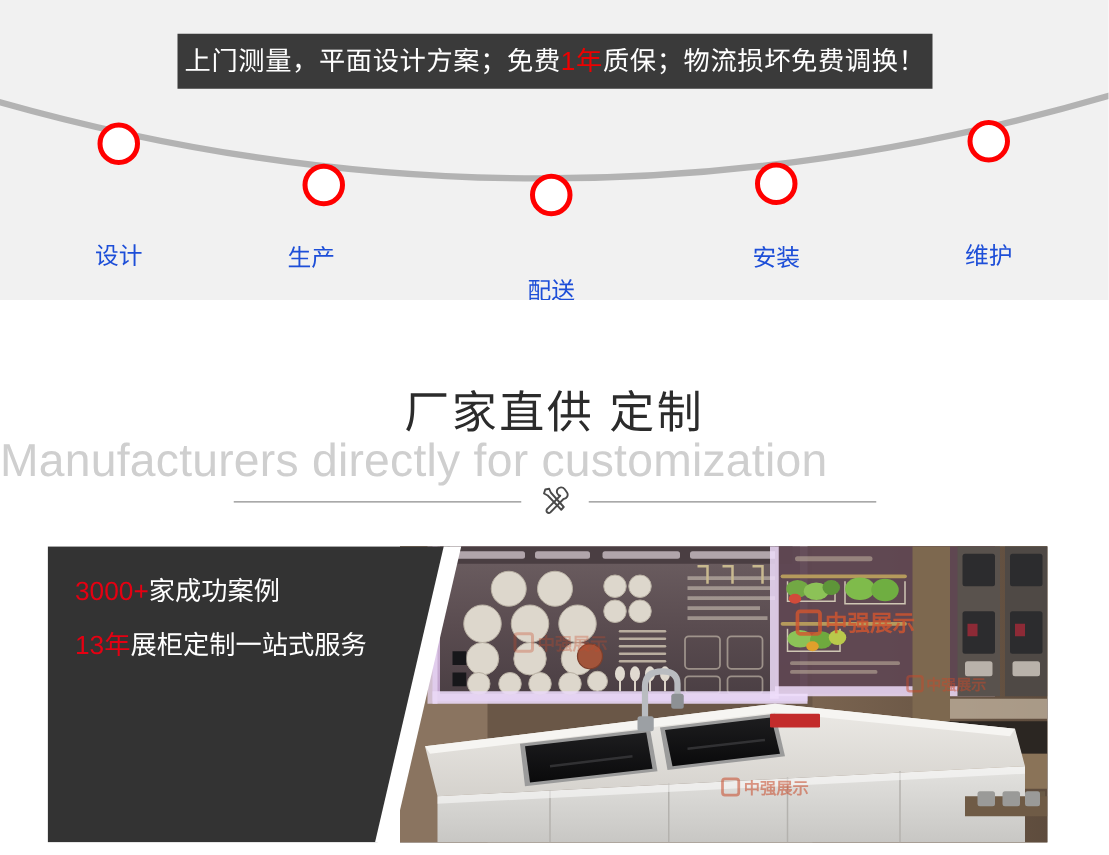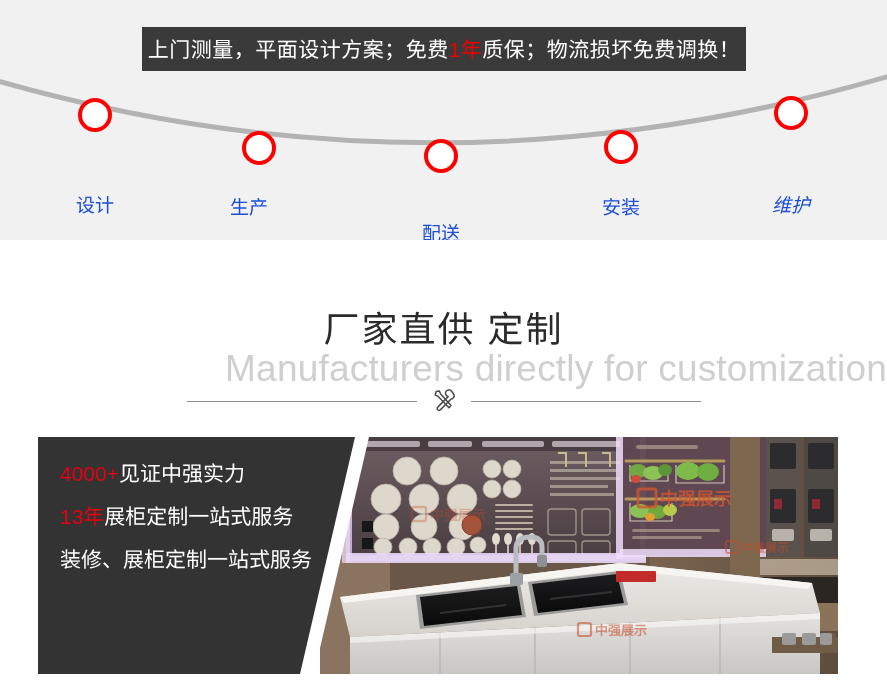--- a/index.html
+++ b/index.html
@@ -84,21 +84,21 @@
     top: 240px;
     width: 887px;
     height: 195px;
     background: #ffffff;
   }
   #headline-en {
     position: absolute;
     left: 0;
     top: 110px;
     width: 887px;
-    text-align: right;
+    text-align: left;
     font-size: 37px;
     color: #cfcfcf;
     letter-spacing: 0.2px;
     line-height: 1;
     white-space: nowrap;
   }
   #headline-cn {
     position: absolute;
     left: 0;
     top: 72px;
@@ -201,21 +201,21 @@
   <div class="step-node" style="left:78px;  top:98px;"></div>
   <div class="step-node" style="left:242px; top:131px;"></div>
   <div class="step-node" style="left:424px; top:139px;"></div>
   <div class="step-node" style="left:604px; top:130px;"></div>
   <div class="step-node" style="left:774px; top:96px;"></div>
 
   <div class="step-label" style="left:35px;  top:196px;">设计</div>
   <div class="step-label" style="left:189px; top:198px;">生产</div>
   <div class="step-label" style="left:381px; top:200px;margin-top:24px;">配送</div>
   <div class="step-label" style="left:561px; top:198px;">安装</div>
-  <div class="step-label" style="left:731px; top:196px;font-style:italic;">维护</div>
+  <div class="step-label" style="left:731px; top:196px;">维护</div>
 </div>
 
 <div id="headline-section">
 
   <div id="headline-en">Manufacturers directly for customization</div>
 
   <h1 id="headline-cn">厂家直供 定制</h1>
 
   <div id="headline-divider">
     <span class="rule"></span>
@@ -450,21 +450,20 @@
         <text x="275" y="198" font-family="'Liberation Sans', sans-serif" font-size="13" font-weight="bold" fill="#c84a2a">中强展示</text>
       </g>
       <g opacity="0.5">
         <rect x="406" y="104" width="12" height="12" rx="2" fill="none" stroke="#c84a2a" stroke-width="2"></rect>
         <text x="421" y="115" font-family="'Liberation Sans', sans-serif" font-size="12" font-weight="bold" fill="#c84a2a">中强展示</text>
       </g>
     </svg>
   </div>
 
   <div id="highlights-panel">
-    <div class="hl-line"><span class="accent">4000+</span><span>见证中强实力</span></div>
+    <div class="hl-line"><span class="accent">3000+</span><span>家成功案例</span></div>
     <div class="hl-line"><span class="accent">13年</span><span>展柜定制一站式服务</span></div>
-    <div class="hl-line"><span class="accent"></span><span>装修、展柜定制一站式服务</span></div>
   </div>
 
   <svg id="panel-photo-gap" viewBox="0 0 90 237" width="90" height="237" xmlns="http://www.w3.org/2000/svg" aria-hidden="true">
     <polygon points="72,0 86,0 31,237 17,237" fill="#ffffff"></polygon>
   </svg>
 </div>
 
 </body></html>

